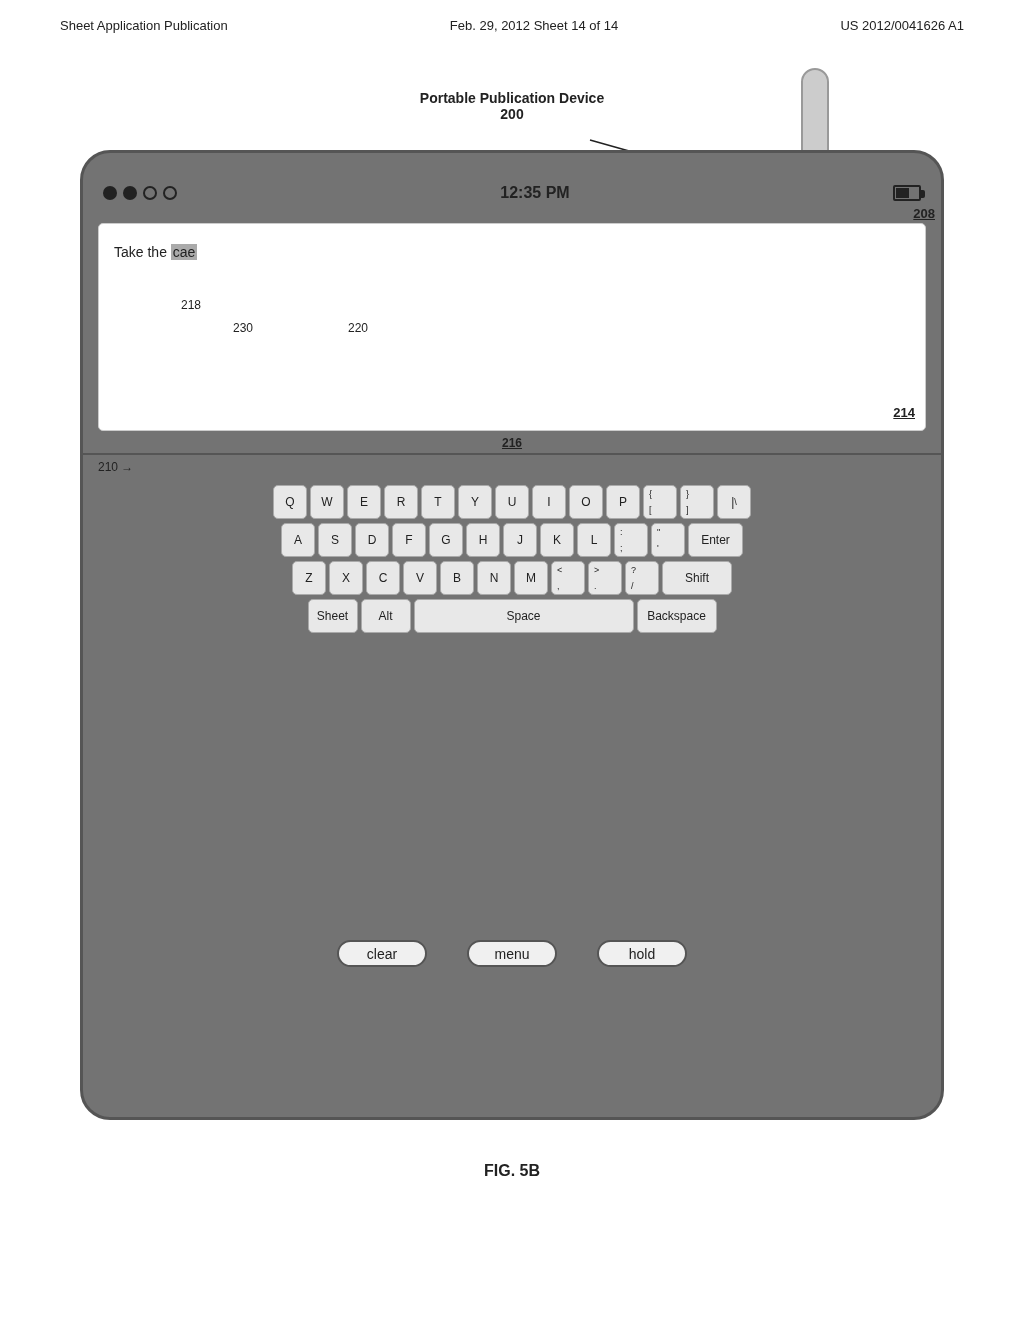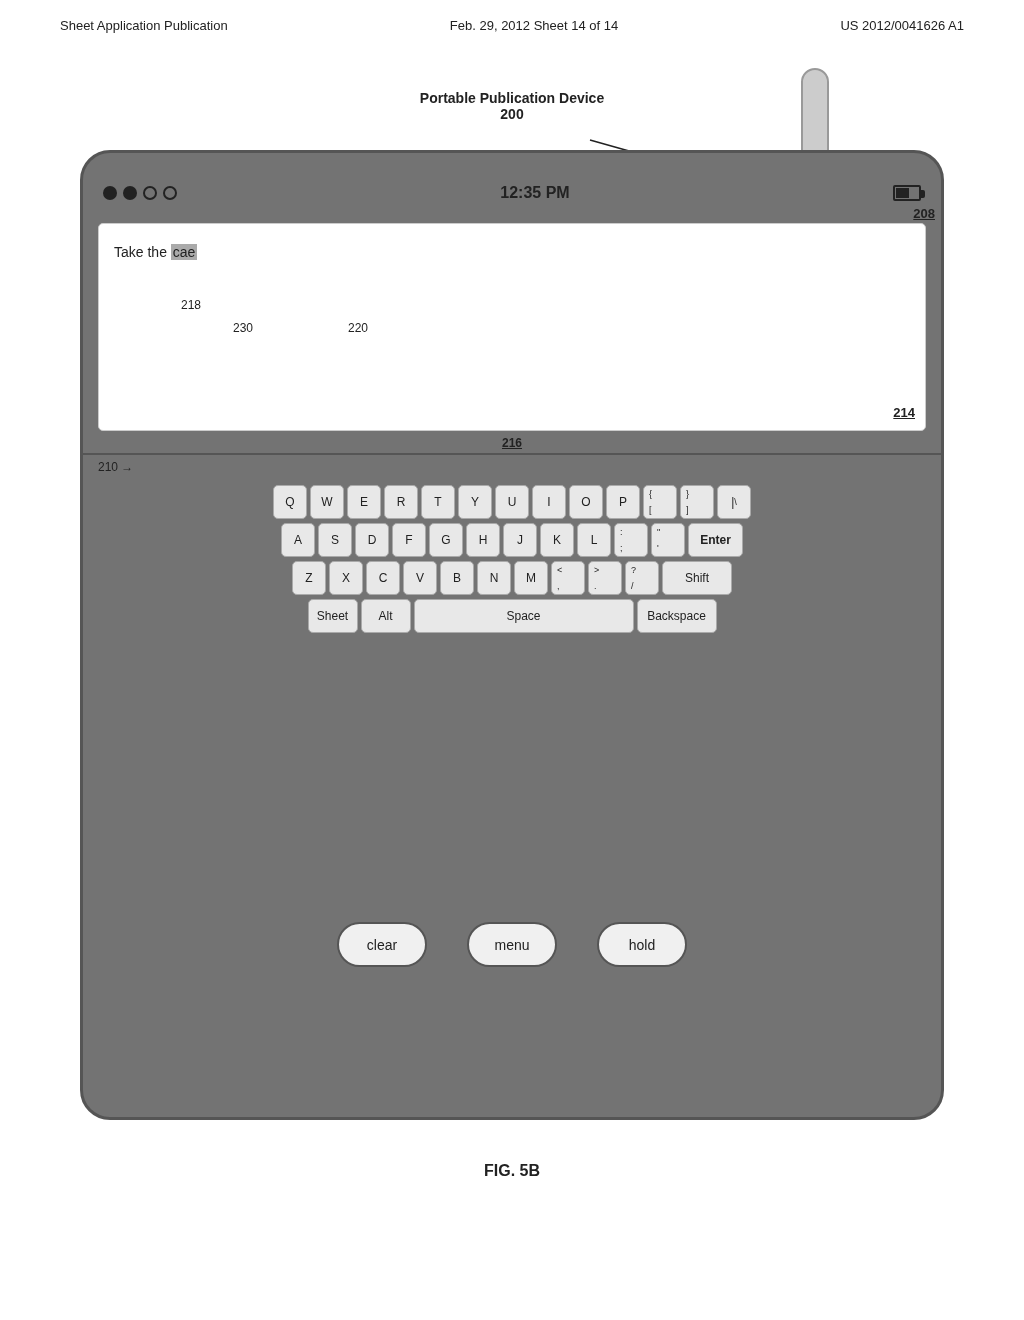--- a/index.html
+++ b/index.html
@@ -256,37 +256,37 @@
       font-size: 12px;
       color: #222;
       cursor: pointer;
       position: relative;
     }
     .kb-key.space-key { min-width: 220px; }
     .kb-key.backspace-key { min-width: 80px; }
     .kb-key.shift-key { min-width: 70px; }
     .kb-key.ctrl-key { min-width: 50px; }
     .kb-key.alt-key { min-width: 50px; }
-    .kb-key.enter-key { min-width: 55px; font-weight: bold; }
+    .kb-key.enter-key { min-width: 55px; }
 
     
     .hardware-buttons {
       position: absolute;
       bottom: 30px;
       left: 0;
       right: 0;
       display: flex;
       justify-content: center;
       gap: 40px;
       align-items: center;
     }
 
     .hw-button {
       width: 90px;
-      height: 45px;
+      height: 27px;
       border-radius: 25px;
       border: 2px solid #555;
       background: #f0f0f0;
       display: flex;
       align-items: center;
       justify-content: center;
       font-size: 14px;
       color: #222;
       cursor: pointer;
     }

